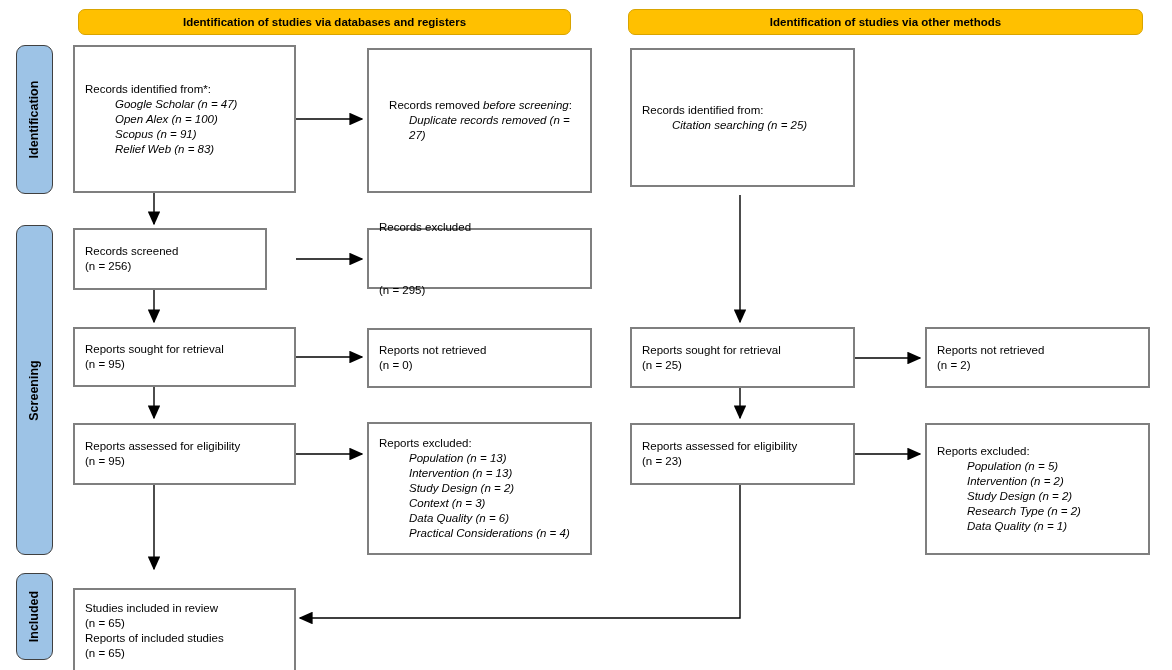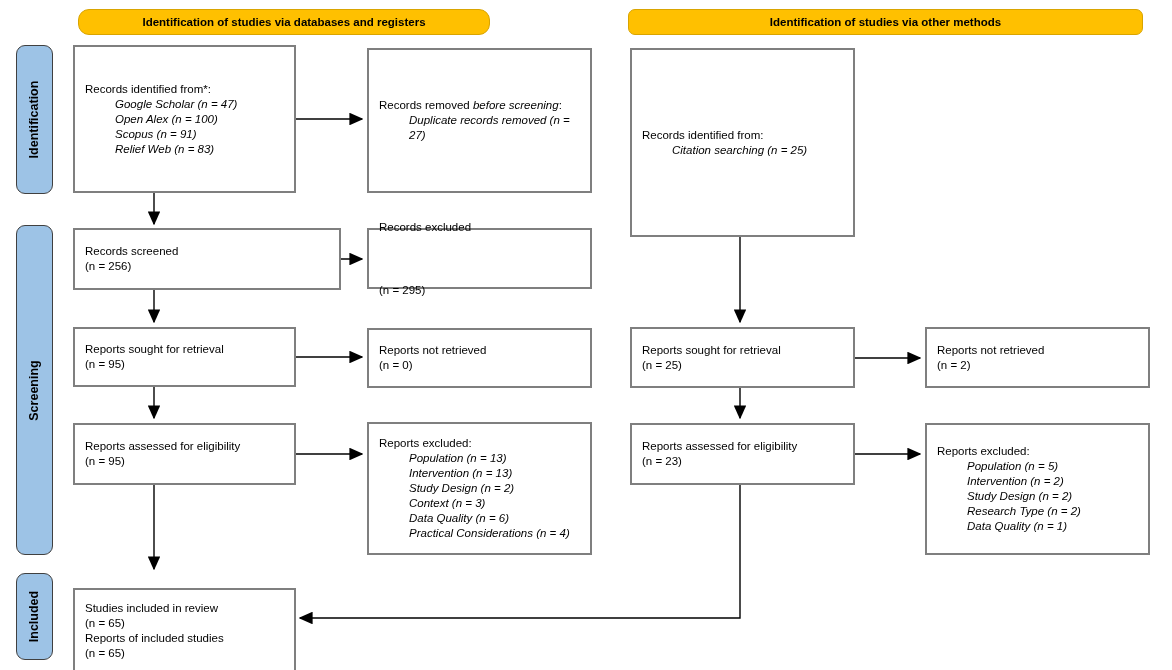--- a/index.html
+++ b/index.html
@@ -57,21 +57,21 @@
     <line x1="296" y1="357" x2="362" y2="357" marker-end="url(#ah)"></line>
     <line x1="154" y1="485" x2="154" y2="569" marker-end="url(#ah)"></line>
     <line x1="296" y1="454" x2="362" y2="454" marker-end="url(#ah)"></line>
     <line x1="740" y1="195" x2="740" y2="322" marker-end="url(#ah)"></line>
     <line x1="740" y1="388" x2="740" y2="418" marker-end="url(#ah)"></line>
     <line x1="855" y1="358" x2="920" y2="358" marker-end="url(#ah)"></line>
     <line x1="855" y1="454" x2="920" y2="454" marker-end="url(#ah)"></line>
     <polyline points="740,485 740,618 300,618" marker-end="url(#ah)"></polyline>
   </svg>
 
-  <div class="banner" style="left:78px; top:9px; width:412px;border-radius:11px;">
+  <div class="banner" style="left:78px; top:9px; width:493px;">
     <span>Identification of studies via databases and registers</span>
   </div>
   <div class="banner" style="left:628px; top:9px; width:515px;">
     <span>Identification of studies via other methods</span>
   </div>
 
   <div class="stage" style="left:16px; top:45px; height:149px;">
     <span class="stage-label">Identification</span>
   </div>
   <div class="stage" style="left:16px; top:225px; height:330px;">
@@ -84,28 +84,28 @@
   <div class="box" style="left:73px; top:45px; width:223px; height:148px;">
     <div>Records identified from*:</div>
     <div class="indent">
       <div>Google Scholar (n = 47)</div>
       <div>Open Alex (n = 100)</div>
       <div>Scopus (n = 91)</div>
       <div>Relief Web (n = 83)</div>
     </div>
   </div>
 
-  <div class="box" style="left:367px; top:48px; width:225px; height:145px;">
+  <div class="box" style="left:367px; top:48px; width:225px; height:145px;align-items:center;">
     <div><span>Records removed </span><i>before screening</i><span>:</span></div>
     <div class="indent">
       <div>Duplicate records removed (n = 27)</div>
     </div>
   </div>
 
-  <div class="box" style="left:73px; top:228px; width:268px; height:62px;">
+  <div class="box" style="left:73px; top:228px; width:194px; height:62px;">
     <div>Records screened</div>
     <div>(n = 256)</div>
   </div>
 
   <div class="box" style="left:367px; top:228px; width:225px; height:61px;gap:48px;">
     <div>Records excluded</div>
     <div>(n = 295)</div>
   </div>
 
   <div class="box" style="left:73px; top:327px; width:223px; height:60px;">
@@ -135,21 +135,21 @@
     </div>
   </div>
 
   <div class="box" style="left:73px; top:588px; width:223px; height:85px;">
     <div>Studies included in review</div>
     <div>(n = 65)</div>
     <div>Reports of included studies</div>
     <div>(n = 65)</div>
   </div>
 
-  <div class="box" style="left:630px; top:48px; width:225px; height:189px;">
+  <div class="box" style="left:630px; top:48px; width:225px; height:139px;">
     <div>Records identified from:</div>
     <div class="indent">
       <div>Citation searching (n = 25)</div>
     </div>
   </div>
 
   <div class="box" style="left:630px; top:327px; width:225px; height:61px;">
     <div>Reports sought for retrieval</div>
     <div>(n = 25)</div>
   </div>

